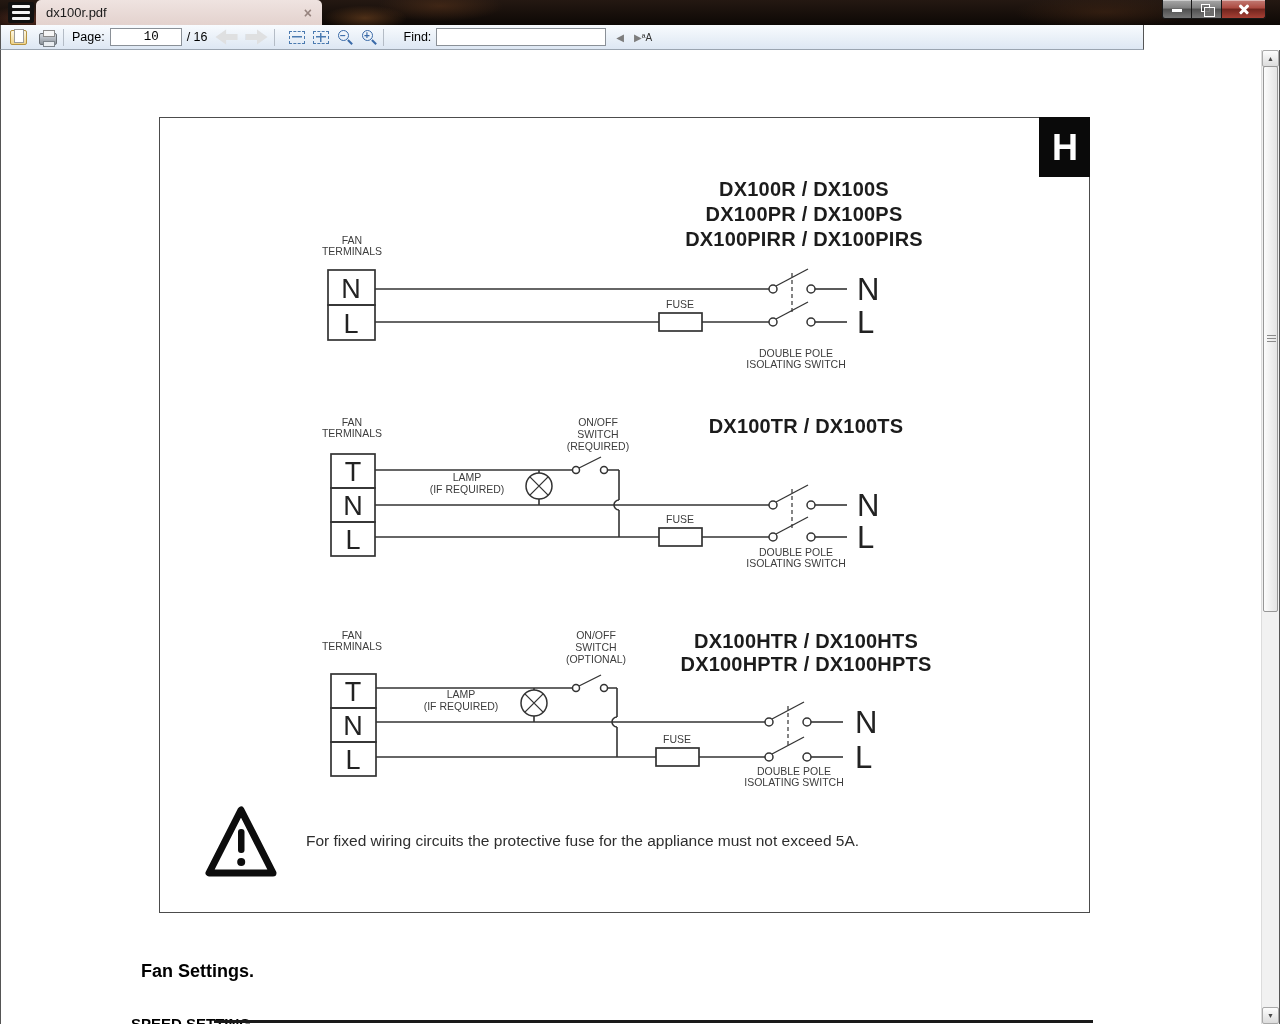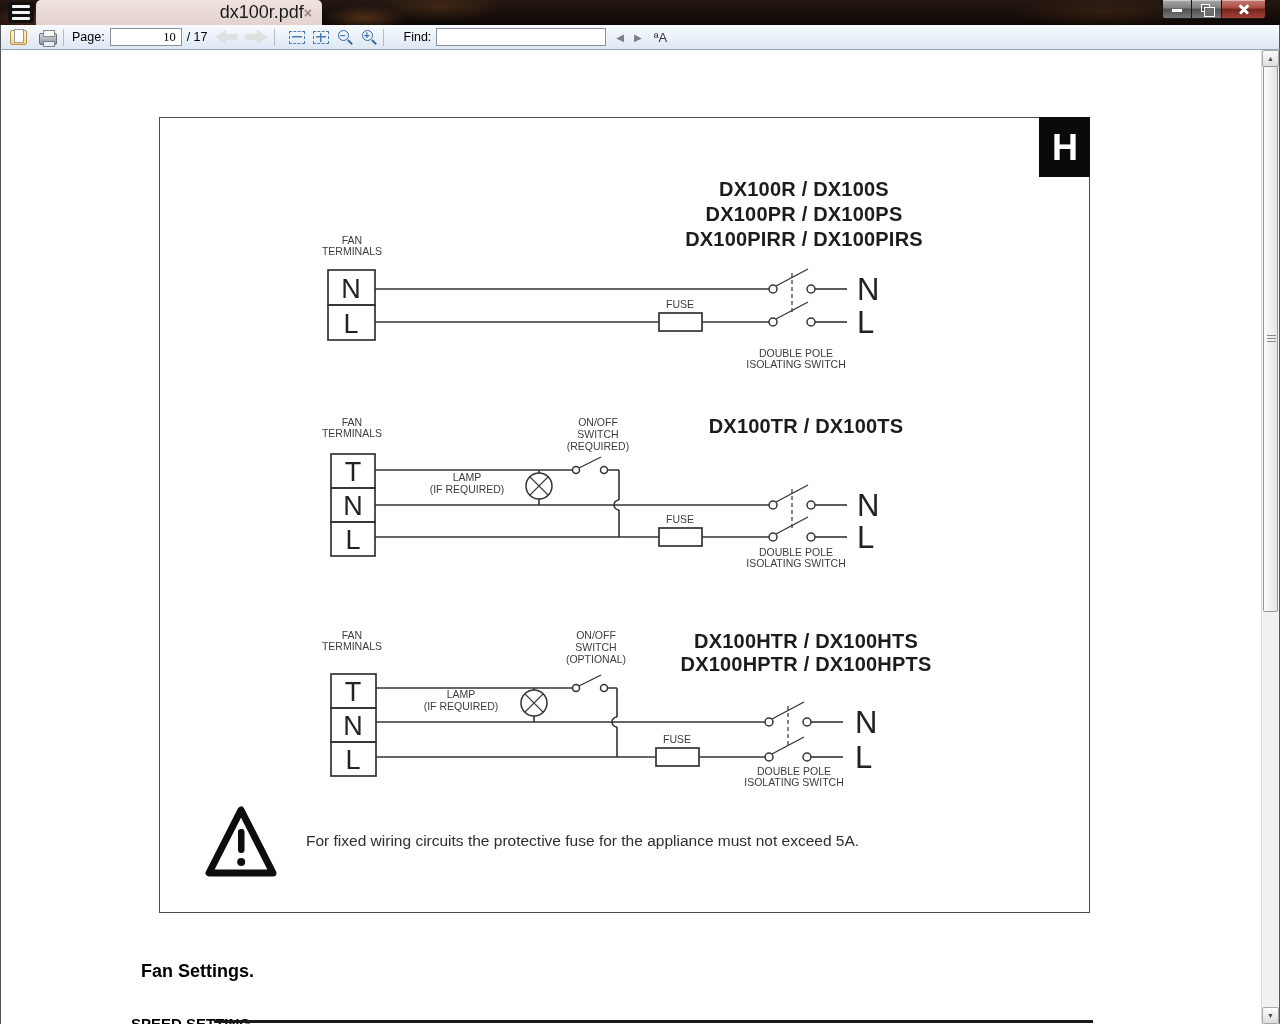--- a/index.html
+++ b/index.html
@@ -14,75 +14,75 @@
       radial-gradient(90px 22px at 440px 6px, rgba(95,55,28,.5), transparent 70%),
       radial-gradient(130px 24px at 1105px 12px, rgba(80,45,22,.45), transparent 70%),
       linear-gradient(#241812, #0d0805);
   }
   .hamburger { position:absolute; left:8px; top:2px; width:26px; height:21px; background:#111;
     border-radius:2px; display:flex; flex-direction:column; justify-content:center; gap:3px; padding:0 4px; cursor:pointer; }
   .hamburger i { display:block; height:3px; background:#f5f5f5; border-radius:1px; }
   .tab { position:absolute; left:36px; top:0; width:286px; height:25px;
     background:linear-gradient(#efe3e0, #e3d2ce); border-radius:5px 5px 0 0;
     display:flex; align-items:center; padding:0 10px; }
-  .tab-title { font-size:18px; color:#1a1a1a; flex:1;text-align:right; }
+  .tab-title { font-size:13px; color:#1a1a1a; flex:1; }
   .tab-close { color:#97847f; font-size:14px; font-weight:bold; line-height:1; cursor:pointer; }
   .winbtns { position:absolute; right:14px; top:0; display:flex; }
   .wbtn { height:19px; border:1px solid #171717; border-top:none; position:relative;
     background:linear-gradient(rgba(255,255,255,.4), rgba(255,255,255,.12) 45%, rgba(0,0,0,.28) 50%, rgba(255,255,255,.06)), #6e6e6e;
     box-shadow:inset 0 1px rgba(255,255,255,.45); cursor:pointer; }
   .wbtn.min { width:30px; border-radius:0 0 0 3px; }
   .wbtn.res { width:29px; border-left:none; border-right:none; }
   .wbtn.cls { width:45px; border-radius:0 0 3px 0;
     background:linear-gradient(rgba(255,255,255,.35), rgba(255,255,255,.1) 45%, rgba(0,0,0,.3) 50%, rgba(255,255,255,.05)), #a2352a; }
   .minbar { position:absolute; left:9px; top:9px; width:10px; height:3px; background:#fff; }
   .resg { position:absolute; left:9px; top:4px; width:9px; height:8px; border:1.5px solid #fff; background:rgba(0,0,0,.15); }
   .resg::after { content:""; position:absolute; left:2px; top:2px; width:9px; height:8px; border:1.5px solid #fff; background:rgba(110,110,110,.9); }
   .xg { position:absolute; left:50%; top:50%; width:12px; height:12px; transform:translate(-50%,-50%); }
   .xg::before,.xg::after { content:""; position:absolute; left:0; top:5px; width:12px; height:2.5px; background:#fff; border-radius:1px; }
   .xg::before { transform:rotate(45deg); } .xg::after { transform:rotate(-45deg); }
 
   
-  .toolbar { position:absolute; left:0; top:25px; width:1280px; height:25px;
+  .toolbar { position:absolute; left:0; top:25px; width:1144px; height:25px;
     background:linear-gradient(#f8fbfe, #dde7f3); border-bottom:1px solid #9aa4b0;
     border-left:1px solid #555; border-right:1px solid #555;
     display:flex; align-items:center; font-size:12.5px; color:#000; }
   .tsep { width:1px; height:17px; background:#b4bcc6; margin:0 6px; }
   .tbtn { display:inline-flex; align-items:center; justify-content:center; cursor:pointer; }
   .icon-open { width:17px; height:15px; margin-left:9px; position:relative;
     background:linear-gradient(#fdf6e0,#f0d488); border:1px solid #b5923f; border-radius:2px; }
   .icon-open::after { content:""; position:absolute; right:2px; top:-2px; width:8px; height:12px;
     background:#fff; border:1px solid #9a9a9a; }
   .icon-print { width:18px; height:12px; margin-left:12px; position:relative; margin-top:3px;
     background:linear-gradient(#d3d8de,#8d949c); border:1px solid #696f76; border-radius:2px; }
   .icon-print::before { content:""; position:absolute; left:3px; top:-4px; width:10px; height:5px;
     background:#f6f6f6; border:1px solid #8a8a8a; }
   .icon-print::after { content:""; position:absolute; left:3px; top:7px; width:10px; height:4px; background:#e9edf1; border:1px solid #7d848b; }
   .page-label { margin-left:2px; }
   .page-input { width:72px; height:18px; border:1px solid #8a9097; background:#fff; font-size:12.5px;
-    text-align:right; padding-right:5px; margin-left:5px; font-family:Liberation Serif, serif; }
+    text-align:right; padding-right:22px; margin-left:5px; font-family:Liberation Mono, monospace; }
   .page-total { margin-left:5px; }
   .nav-arrow { width:22px; height:15px; margin-left:8px; background:#dfe0e1;
     filter:drop-shadow(0 0 1px #9aa0a6); cursor:pointer; }
   .nav-back { clip-path:polygon(0 50%, 48% 0, 48% 30%, 100% 30%, 100% 70%, 48% 70%, 48% 100%); }
   .nav-fwd { clip-path:polygon(100% 50%, 52% 0, 52% 30%, 0 30%, 0 70%, 52% 70%, 52% 100%); }
   .fit { width:16px; height:13px; border:1px dashed #4a7ab0; margin-left:8px; cursor:pointer; }
   .fit-w { background:linear-gradient(#4a7ab0,#4a7ab0) center/10px 1.5px no-repeat; }
   .fit-p { background:linear-gradient(#4a7ab0,#4a7ab0) center/10px 1.5px no-repeat,
            linear-gradient(#4a7ab0,#4a7ab0) center/1.5px 9px no-repeat; }
   .mag { width:16px; height:16px; position:relative; margin-left:8px; cursor:pointer; }
   .mag .lens { position:absolute; left:1px; top:1px; width:11px; height:11px; border:1.8px solid #3a6aa8;
     border-radius:50%; display:flex; align-items:center; justify-content:center;
     font-size:10px; font-weight:bold; color:#3a6aa8; line-height:1; }
   .mag .handle { position:absolute; right:1px; bottom:0; width:2.2px; height:6px; background:#3a6aa8; transform:rotate(-45deg); }
   .find-label { margin-left:14px; }
   .find-input { width:170px; height:18px; border:1px solid #8a9097; background:#fff; margin-left:5px;
     font-size:12.5px; padding:0 4px; font-family:"Liberation Sans",sans-serif; }
   .find-nav { font-size:10px; color:#7d7d7d; margin-left:10px; cursor:pointer; }
-  .match-case { margin-left:12px; font-size:13px; color:#333; cursor:pointer; }
+  .match-case { font-size:10px; color:#333; cursor:pointer; }
 
   
   .canvas { position:absolute; left:0; top:50px; width:1280px; height:974px; background:#fff;
     border-left:1px solid #555; border-right:1px solid #555; }
   .page-svg { position:absolute; left:158px; top:67px; }
 
   .heading { position:absolute; left:140px; top:911px; font-size:18px; font-weight:bold;
     color:#000; }
   .speed { position:absolute; left:130px; top:965px; font-size:15px; font-weight:bold; color:#000; }
   .speed-line { position:absolute; left:213px; top:970px; width:879px; height:2.5px; background:#1a1a1a; }
@@ -138,21 +138,21 @@
       </div>
   </div>
 </div>
 
 <div class="toolbar">
   <span class="tbtn icon-open"></span>
   <span class="tbtn icon-print"></span>
   <span class="tsep"></span>
   <span class="page-label">Page:</span>
   <input class="page-input" value="10" style="">
-  <span class="page-total">/ 17</span>
+  <span class="page-total">/ 16</span>
   <span class="tbtn nav-arrow nav-back"></span>
   <span class="tbtn nav-arrow nav-fwd"></span>
   <span class="tsep"></span>
   <span class="tbtn fit fit-w"></span>
   <span class="tbtn fit fit-p"></span>
   <span class="mag">
     <span class="lens">−</span>
       <span class="handle"></span>
   </span>
   <span class="mag">

